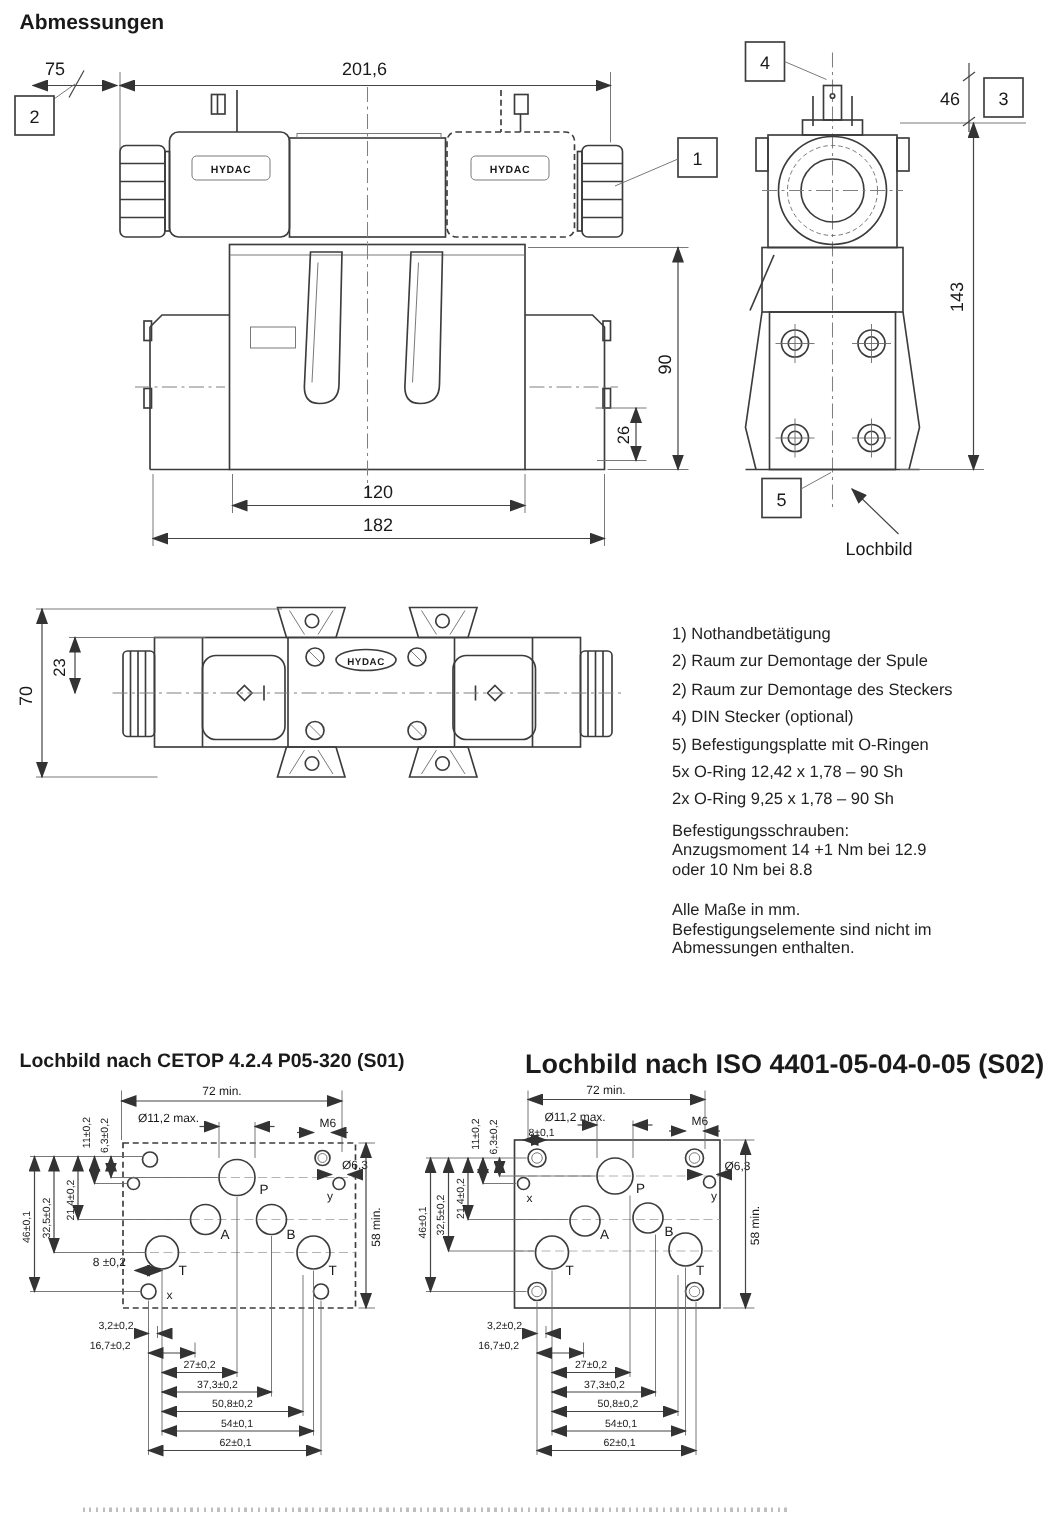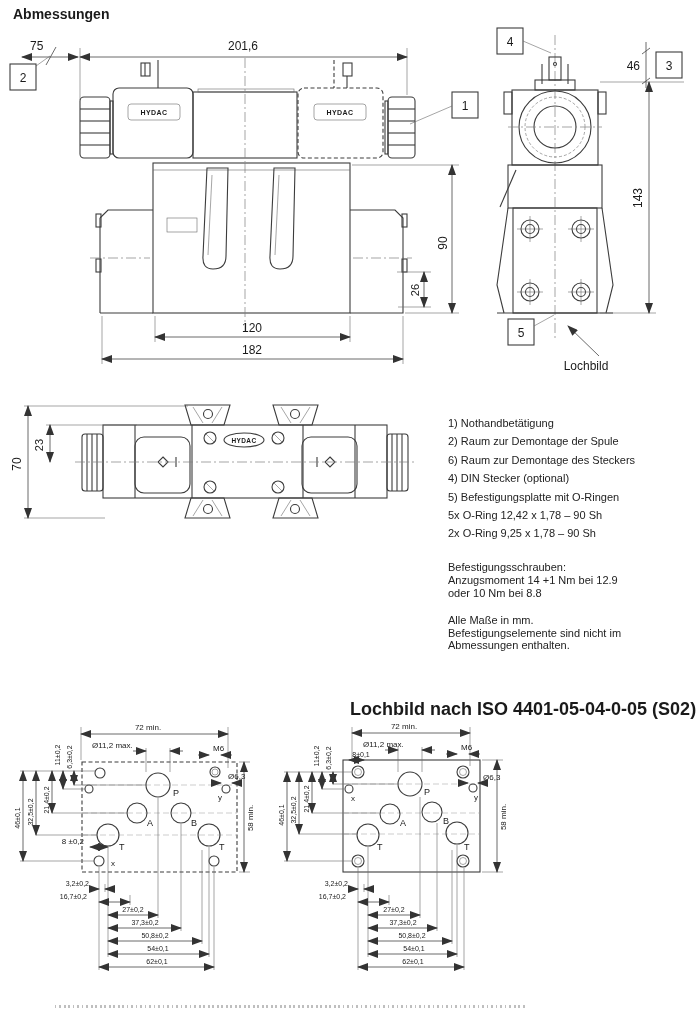--- a/index.html
+++ b/index.html
@@ -3,21 +3,21 @@
 <meta charset="utf-8">
 <style>
   html,body{margin:0;padding:0;background:#fff;}
   #page{position:relative;width:700px;height:1013px;background:#fff;overflow:hidden;
         font-family:"Liberation Sans",sans-serif;color:#1a1a1a;}
   #art{position:absolute;left:0;top:0;}
   .abs{position:absolute;}
   #page-title{left:13px;top:6px;font-size:14px;font-weight:bold;}
   #notes{left:448px;top:417px;width:245px;font-size:11px;color:#222;}
   #notes .n1{line-height:12px;margin-bottom:6.4px;}
-  #notes .gap1{margin-top:22px;}
+  #notes .gap1{margin-top:9px;}
   #notes .n2{line-height:12.6px;}
   #notes .gap2{margin-top:15px;}
   #sec-title-left{left:13px;top:699px;font-size:13px;font-weight:bold;}
   #sec-title-right{left:350px;top:699px;font-size:18px;font-weight:bold;}
   #footer-remnant{left:55px;top:1005px;width:470px;height:3px;opacity:.55;
     background:repeating-linear-gradient(90deg,#8a8a8a 0 1.5px,transparent 1.5px 4.5px);}
   
   .s{stroke:#3c3c3c;fill:none;stroke-width:1.1;}
   .thin{stroke:#6a6a6a;fill:none;stroke-width:.6;}
   .dim{stroke:#444;fill:none;stroke-width:.8;}
@@ -491,29 +491,30 @@
       <line class="dim" x1="358" y1="967" x2="464" y2="967" marker-start="url(#ma)" marker-end="url(#ma)"></line>
       <text class="t7" x="413" y="964" text-anchor="middle">62±0,1</text>
     </g>
   </svg>
 
   <div class="abs" id="page-title">Abmessungen</div>
 
   <div class="abs" id="notes">
     <div class="n1">1) Nothandbetätigung</div>
     <div class="n1">2) Raum zur Demontage der Spule</div>
-    <div class="n1">6) Raum zur Demontage des Steckers</div>
+    <div class="n1">2) Raum zur Demontage des Steckers</div>
     <div class="n1">4) DIN Stecker (optional)</div>
     <div class="n1">5) Befestigungsplatte mit O-Ringen</div>
     <div class="n1">5x O-Ring 12,42 x 1,78 – 90 Sh</div>
     <div class="n1">2x O-Ring 9,25 x 1,78 – 90 Sh</div>
     <div class="n2 gap1">Befestigungsschrauben:</div>
     <div class="n2">Anzugsmoment 14 +1 Nm bei 12.9</div>
     <div class="n2">oder 10 Nm bei 8.8</div>
     <div class="n2 gap2">Alle Maße in mm.</div>
     <div class="n2">Befestigungselemente sind nicht im</div>
     <div class="n2">Abmessungen enthalten.</div>
   </div>
 
+  <div class="abs" id="sec-title-left">Lochbild nach CETOP 4.2.4 P05-320 (S01)</div>
   <div class="abs" id="sec-title-right">Lochbild nach ISO 4401-05-04-0-05 (S02)</div>
 
   <div class="abs" id="footer-remnant"></div>
 </div>
 
 </body></html>

